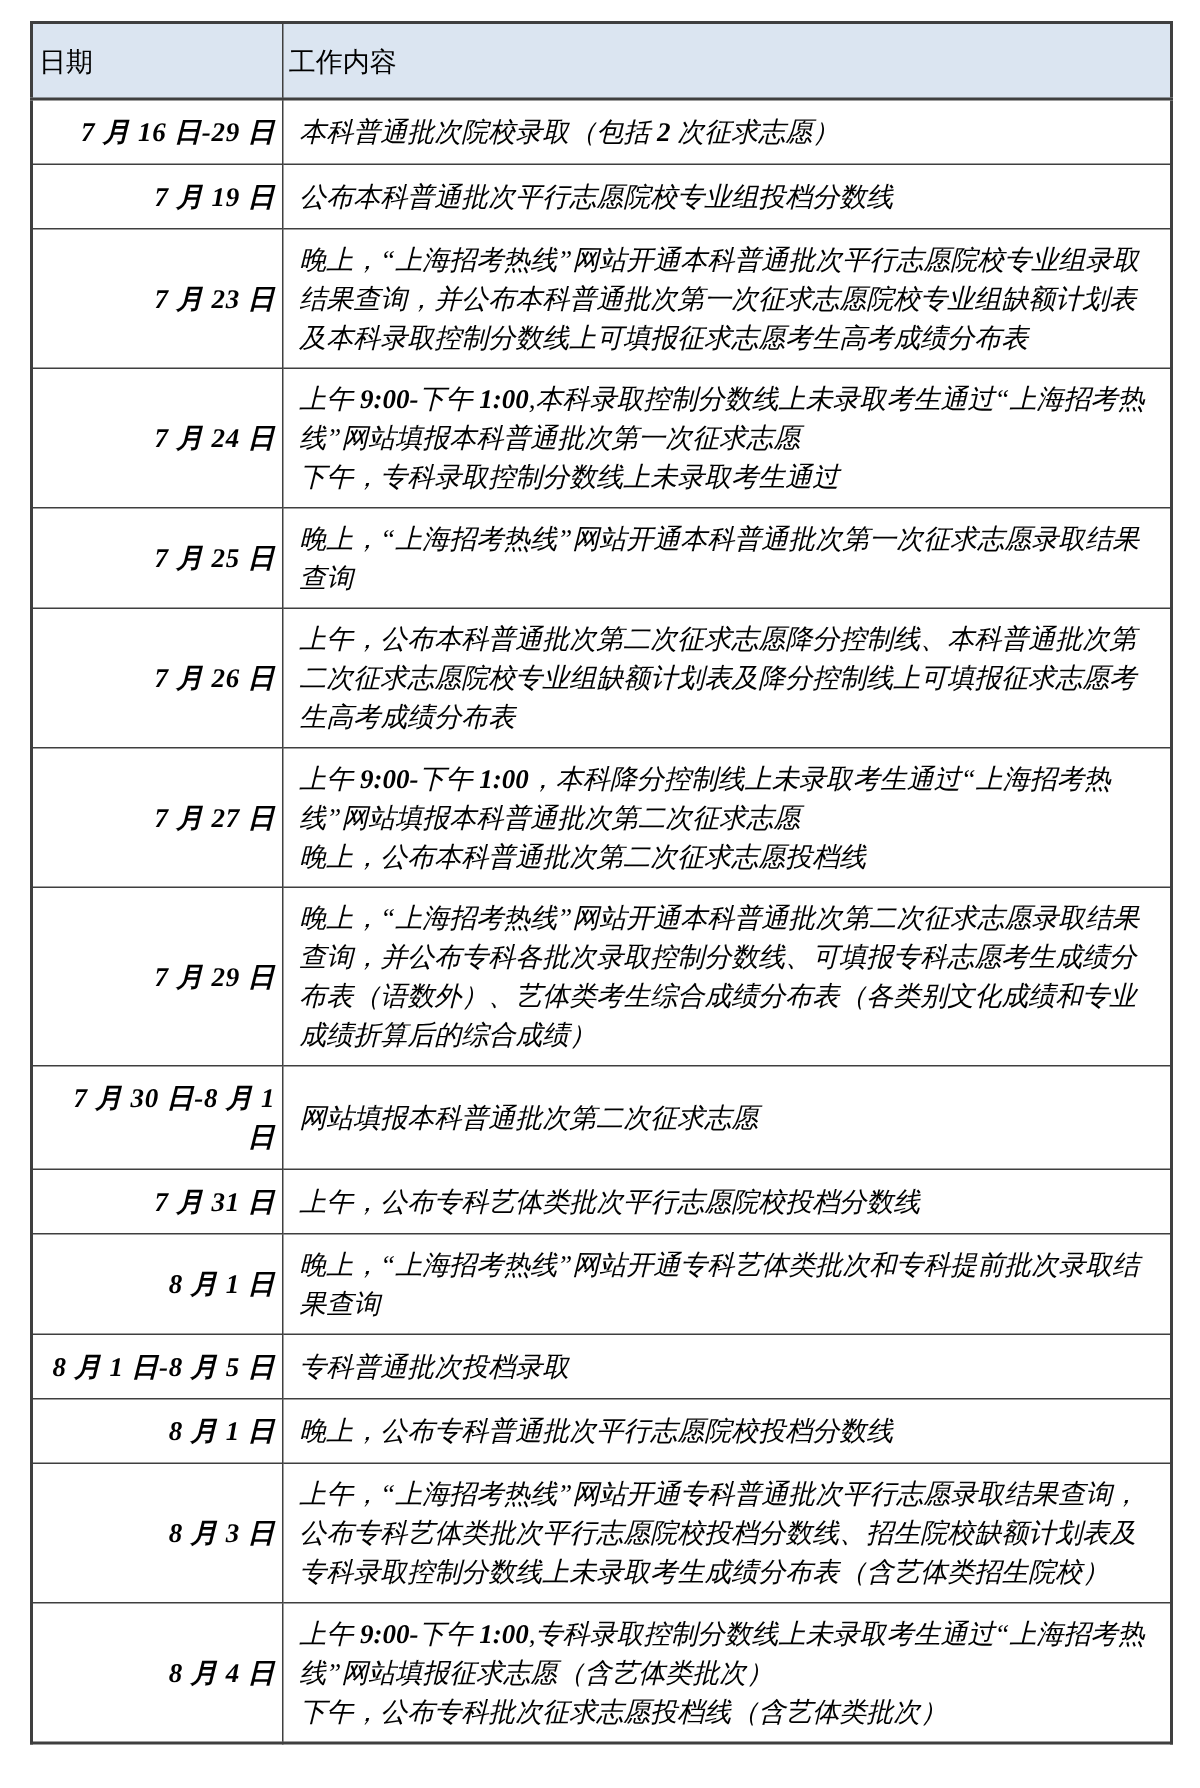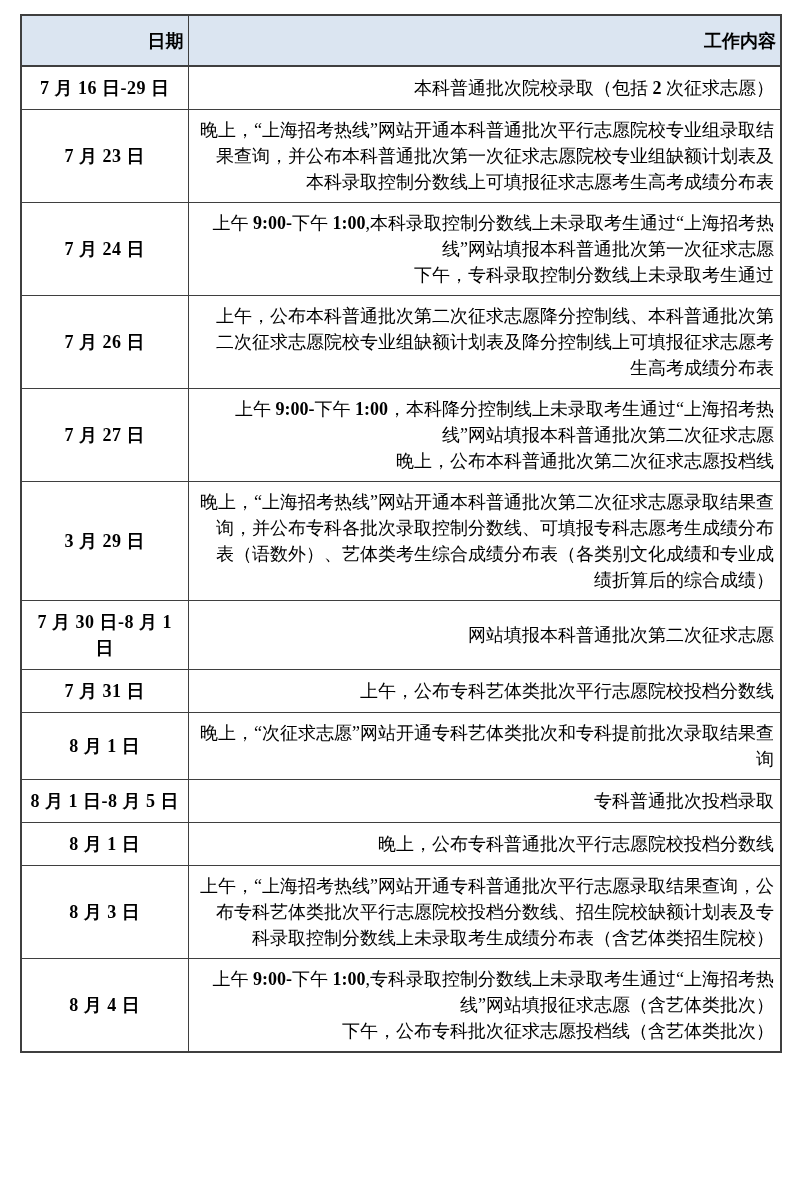--- a/index.html
+++ b/index.html
@@ -23,36 +23,38 @@
   table.schedule td {
     border: 1px solid #3f3f3f;
     font-size: 18px;
     line-height: 26px;
     vertical-align: middle;
   }
   col.date-col { width: 167px; }
 
   thead th {
     background: #dbe5f1;
-    font-weight: bold;
-    text-align: right;
+    font-weight: normal;
+    text-align: left;
     height: 51px;
     padding: 6px 4px;
   }
   thead { border-bottom: 2px solid #3f3f3f; }
 
   td.date-cell {
-    text-align: center;
+    text-align: right;
     font-weight: bold;
     padding: 8px 4px;
     letter-spacing: 0.5px;
+    font-style: italic;
   }
   td.content-cell {
-    text-align: right;
+    text-align: left;
     padding: 7px 6px 7px 11px;
+    font-style: italic;
   }
   td.content-cell .content-line { display: block; }
   td.content-cell b { font-weight: bold; }
 </style>
 </head>
 <body>
 
 <div class="table-wrap">
   <table class="schedule">
     <colgroup>
@@ -66,67 +68,79 @@
       </tr>
     </thead>
     <tbody id="table-body">
         <tr>
           <td class="date-cell">7 月 16 日-29 日</td>
           <td class="content-cell">
             <span class="content-line">本科普通批次院校录取（包括 <b>2</b> 次征求志愿）</span>
           </td>
         </tr>
         <tr>
+          <td class="date-cell">7 月 19 日</td>
+          <td class="content-cell">
+            <span class="content-line">公布本科普通批次平行志愿院校专业组投档分数线</span>
+          </td>
+        </tr>
+        <tr>
           <td class="date-cell">7 月 23 日</td>
           <td class="content-cell">
             <span class="content-line">晚上，“上海招考热线”网站开通本科普通批次平行志愿院校专业组录取结果查询，并公布本科普通批次第一次征求志愿院校专业组缺额计划表及本科录取控制分数线上可填报征求志愿考生高考成绩分布表</span>
           </td>
         </tr>
         <tr>
           <td class="date-cell">7 月 24 日</td>
           <td class="content-cell">
             <span class="content-line">上午 <b>9:00-</b>下午 <b>1:00</b>,本科录取控制分数线上未录取考生通过“上海招考热线”网站填报本科普通批次第一次征求志愿</span>
             <span class="content-line">下午，专科录取控制分数线上未录取考生通过</span>
+          </td>
+        </tr>
+        <tr>
+          <td class="date-cell">7 月 25 日</td>
+          <td class="content-cell">
+            <span class="content-line">晚上，“上海招考热线”网站开通本科普通批次第一次征求志愿录取结果查询</span>
           </td>
         </tr>
         <tr>
           <td class="date-cell">7 月 26 日</td>
           <td class="content-cell">
             <span class="content-line">上午，公布本科普通批次第二次征求志愿降分控制线、本科普通批次第二次征求志愿院校专业组缺额计划表及降分控制线上可填报征求志愿考生高考成绩分布表</span>
           </td>
         </tr>
         <tr>
           <td class="date-cell">7 月 27 日</td>
           <td class="content-cell">
             <span class="content-line">上午 <b>9:00-</b>下午 <b>1:00</b>，本科降分控制线上未录取考生通过“上海招考热线”网站填报本科普通批次第二次征求志愿</span>
             <span class="content-line">晚上，公布本科普通批次第二次征求志愿投档线</span>
           </td>
         </tr>
         <tr>
-          <td class="date-cell">3 月 29 日</td>
+          <td class="date-cell">7 月 29 日</td>
           <td class="content-cell">
             <span class="content-line">晚上，“上海招考热线”网站开通本科普通批次第二次征求志愿录取结果查询，并公布专科各批次录取控制分数线、可填报专科志愿考生成绩分布表（语数外）、艺体类考生综合成绩分布表（各类别文化成绩和专业成绩折算后的综合成绩）</span>
           </td>
         </tr>
         <tr>
           <td class="date-cell">7 月 30 日-8 月 1 日</td>
           <td class="content-cell">
             <span class="content-line">网站填报本科普通批次第二次征求志愿</span>
           </td>
         </tr>
         <tr>
           <td class="date-cell">7 月 31 日</td>
           <td class="content-cell">
             <span class="content-line">上午，公布专科艺体类批次平行志愿院校投档分数线</span>
           </td>
         </tr>
         <tr>
           <td class="date-cell">8 月 1 日</td>
           <td class="content-cell">
-            <span class="content-line">晚上，“次征求志愿”网站开通专科艺体类批次和专科提前批次录取结果查询</span>
+            <span class="content-line">晚上，“上海招考热线”网站开通专科艺体类批次和专科提前批次录取结果查询</span>
           </td>
         </tr>
         <tr>
           <td class="date-cell">8 月 1 日-8 月 5 日</td>
           <td class="content-cell">
             <span class="content-line">专科普通批次投档录取</span>
           </td>
         </tr>
         <tr>
           <td class="date-cell">8 月 1 日</td>

